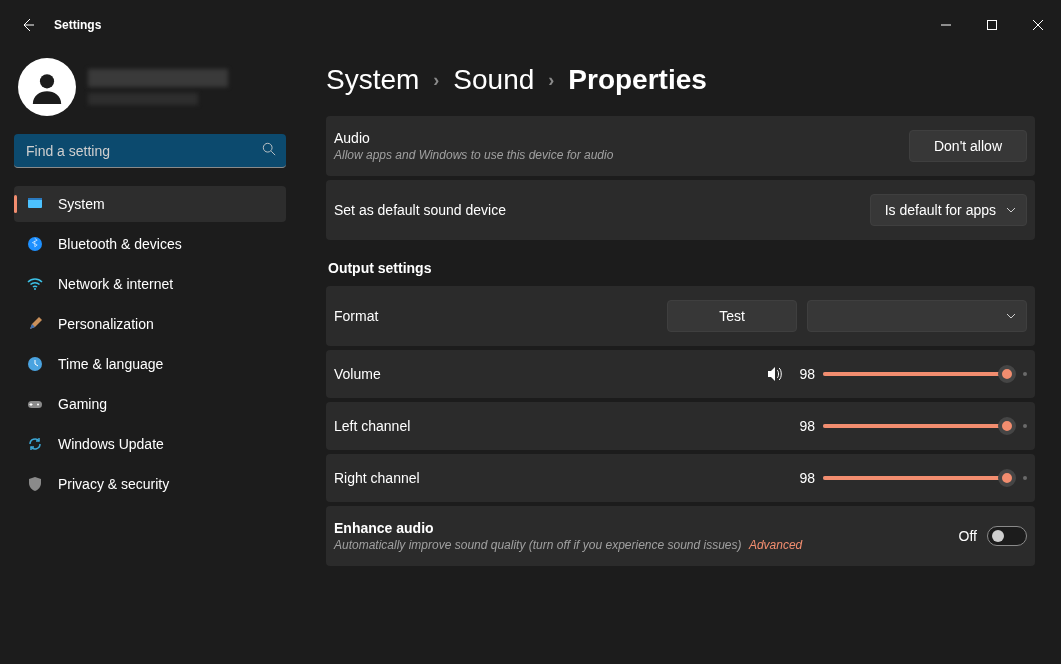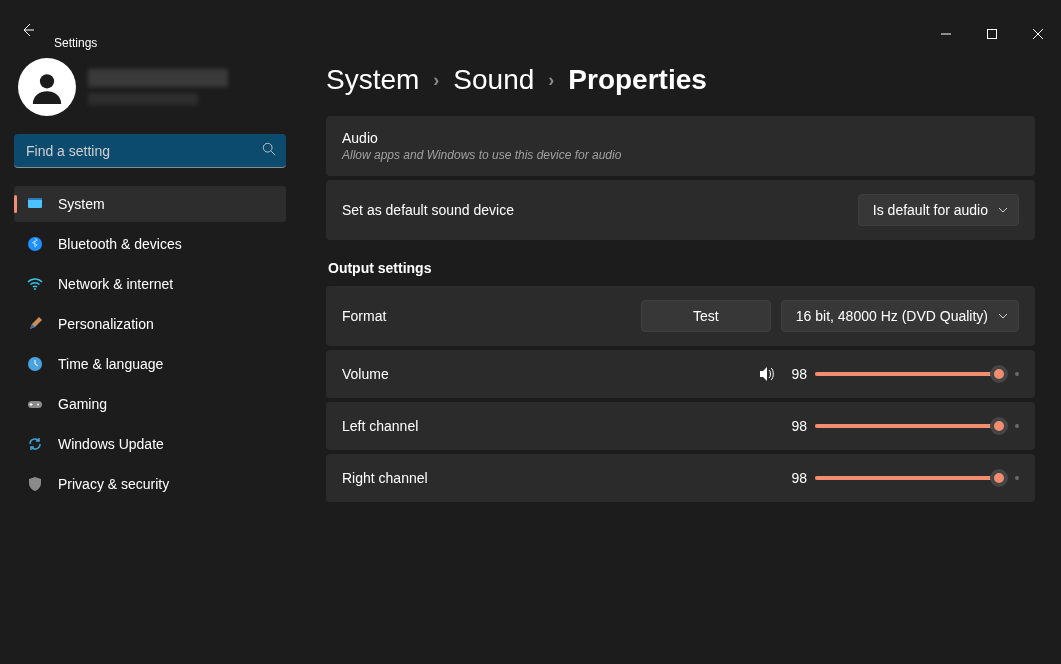--- a/index.html
+++ b/index.html
@@ -1,17 +1,17 @@
 <!DOCTYPE html>
 <html><head>
 <meta charset="utf-8">
 <style>
   * { box-sizing: border-box; margin: 0; padding: 0; font-family: "Segoe UI", sans-serif; }
   html, body { width: 1061px; height: 664px; overflow: hidden; background: #1c1c1c; color: #fff; }
-  .titlebar { height: 50px; display: flex; align-items: flex-end; padding: 0 0 0 8px; }
+  .titlebar { height: 50px; display: flex; align-items: center; padding: 0 0 0 8px; font-weight: bold; }
   .back-btn { width: 40px; height: 40px; display: flex; align-items: center; justify-content: center; cursor: pointer; }
   .title { font-size: 12px; color: #fff; margin-left: 6px; }
   .win-controls { margin-left: auto; display: flex; }
   .win-controls div { width: 46px; height: 32px; display: flex; align-items: center; justify-content: center; cursor: pointer; }
   .app { display: flex; height: calc(664px - 50px); }
   .sidebar { width: 300px; padding: 8px 14px 0 14px; display: flex; flex-direction: column; }
   .profile { display: flex; align-items: center; gap: 12px; margin: 0 0 12px 4px; }
   .avatar { width: 58px; height: 58px; border-radius: 50%; background: #fff; display: flex; align-items: center; justify-content: center; }
   .avatar svg { width: 34px; height: 34px; }
   .profile-text .name { width: 140px; height: 18px; background: #3a3a3a; margin-bottom: 6px; filter: blur(2px); }
@@ -23,21 +23,21 @@
   .nav { display: flex; flex-direction: column; gap: 4px; }
   .nav-item { display: flex; align-items: center; height: 36px; border-radius: 4px; padding: 0 12px; cursor: pointer; position: relative; font-size: 14px; }
   .nav-item.active { background: #2d2d2d; }
   .nav-item.active::before { content: ""; position: absolute; left: 0; top: 9px; bottom: 9px; width: 3px; background: #f28d6f; border-radius: 2px; }
   .nav-icon { width: 18px; height: 18px; margin-right: 14px; display: inline-flex; align-items: center; justify-content: center; }
   .main { flex: 1; padding: 14px 26px 0 26px; overflow-y: auto; }
   .breadcrumb { display: flex; align-items: center; gap: 14px; font-size: 28px; font-weight: 600; margin-bottom: 20px; }
   .breadcrumb .crumb { color: #ffffff; cursor: pointer; font-weight: 400; }
   .breadcrumb .crumb.final { font-weight: 600; }
   .breadcrumb .sep { color: #8a8a8a; font-size: 18px; }
-  .card { background: #2b2b2b; border-radius: 4px; margin-bottom: 4px; padding: 14px 16px; display: flex; align-items: center; }
+  .card { background: #2b2b2b; border-radius: 4px; margin-bottom: 4px; padding: 14px 8px; display: flex; align-items: center; }
   .card .ct { display: flex; flex-direction: column; gap: 2px; }
   .card .ct .t1 { font-size: 14px; }
   .card .ct .t2 { font-size: 12px; color: #a0a0a0; font-style: italic; }
   .card .right { margin-left: auto; display: flex; align-items: center; gap: 10px; }
   .btn { background: #373737; border: 1px solid #3f3f3f; border-radius: 4px; color: #fff; font-size: 14px; height: 32px; padding: 0 24px; cursor: pointer; display: inline-flex; align-items: center; justify-content: center; }
   .select { background: #373737; border: 1px solid #3f3f3f; border-radius: 4px; color: #fff; font-size: 14px; height: 32px; padding: 0 30px 0 14px; cursor: pointer; display: inline-flex; align-items: center; position: relative; }
   .select .chev { position: absolute; right: 10px; top: 50%; transform: translateY(-50%); }
   .section-title { font-size: 14px; font-weight: 600; margin: 20px 0 10px 2px; }
   .slider-row .right { gap: 8px; }
   .slider-value { font-size: 14px; min-width: 22px; text-align: right; }
@@ -190,46 +190,48 @@
       <span class="crumb">Sound</span>
       <span class="sep">›</span>
       <span class="crumb final">Properties</span>
     </div>
 
     <div class="card">
       <div class="ct">
         <div class="t1">Audio</div>
         <div class="t2">Allow apps and Windows to use this device for audio</div>
       </div>
+      <div class="right">
+        <button class="btn">Don't allow</button>
+      </div>
     </div>
 
     <div class="card">
       <div class="ct">
         <div class="t1">Set as default sound device</div>
       </div>
       <div class="right">
         <div class="select">
-          <span>Is default for audio</span>
+          <span>Is default for apps</span>
           <span class="chev"><svg width="10" height="10" viewBox="0 0 10 10">
                 <path d="M1 3l4 4 4-4" stroke="#cfcfcf" fill="none"></path>
               </svg></span>
         </div>
       </div>
     </div>
 
     <div class="section-title">Output settings</div>
 
     <div class="card">
       <div class="ct">
         <div class="t1">Format</div>
       </div>
       <div class="right">
         <button class="btn" style="width:130px">Test</button>
         <div class="select" style="min-width:220px">
-          <span>16 bit, 48000 Hz (DVD Quality)</span>
           <span class="chev"><svg width="10" height="10" viewBox="0 0 10 10">
                 <path d="M1 3l4 4 4-4" stroke="#cfcfcf" fill="none"></path>
               </svg></span>
         </div>
       </div>
     </div>
 
     <div class="card slider-row">
       <div class="ct">
           <div class="t1">Volume</div>
@@ -274,15 +276,30 @@
         <span class="slider-value">98</span>
         <div class="slider">
           <div class="slider-track"></div>
           <div class="slider-fill" style="width:98%"></div>
           <div class="slider-thumb" style="left:98%"></div>
         </div>
         <div class="slider-end"></div>
       </div>
     </div>
 
+    <div class="card">
+      <div class="ct">
+        <div class="t1" style="font-weight:600">Enhance audio</div>
+        <div class="t2">
+          <span>Automatically improve sound quality (turn off if you experience sound issues)</span>
+          <span class="adv-link">Advanced</span>
+        </div>
+      </div>
+      <div class="right">
+        <span class="toggle-label">Off</span>
+        <div class="toggle">
+            <div class="knob"></div>
+          </div>
+      </div>
+    </div>
 
   </main>
 </div>
 
 </body></html>

